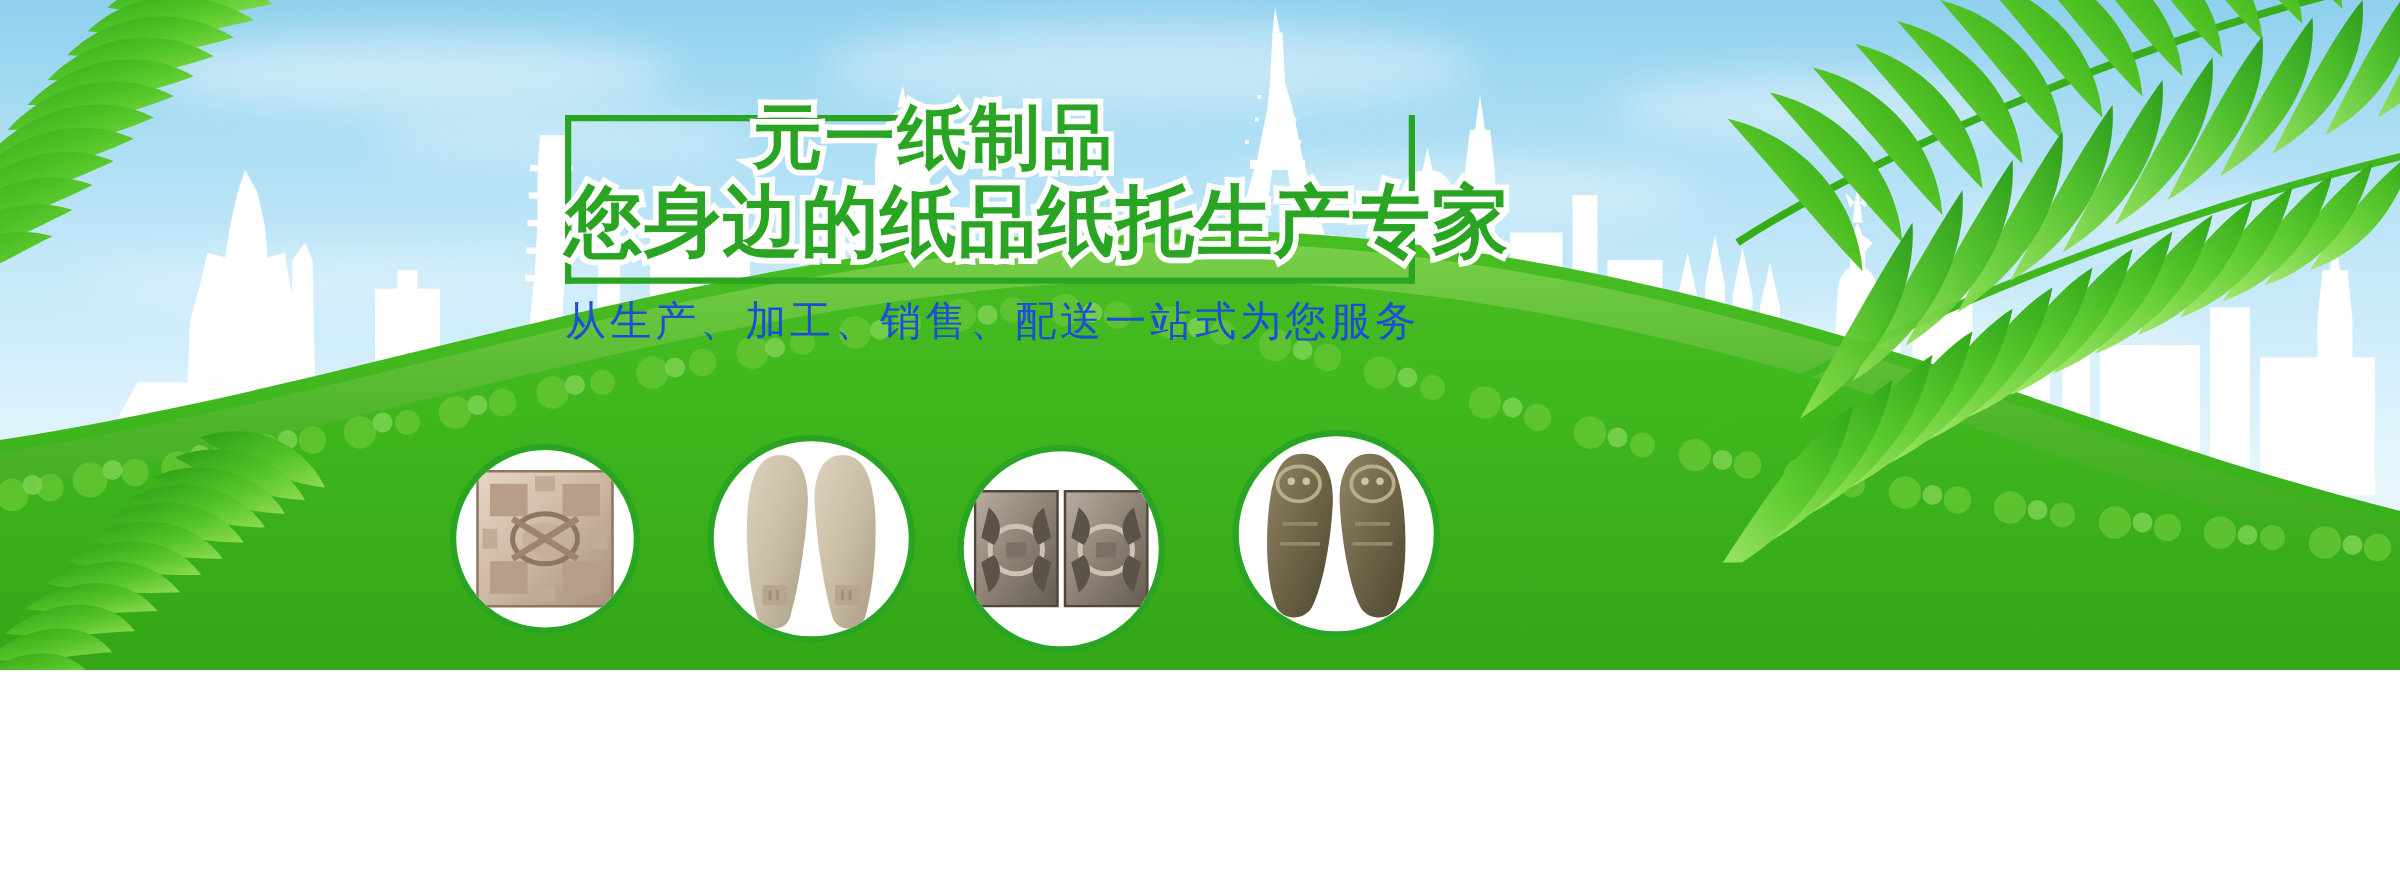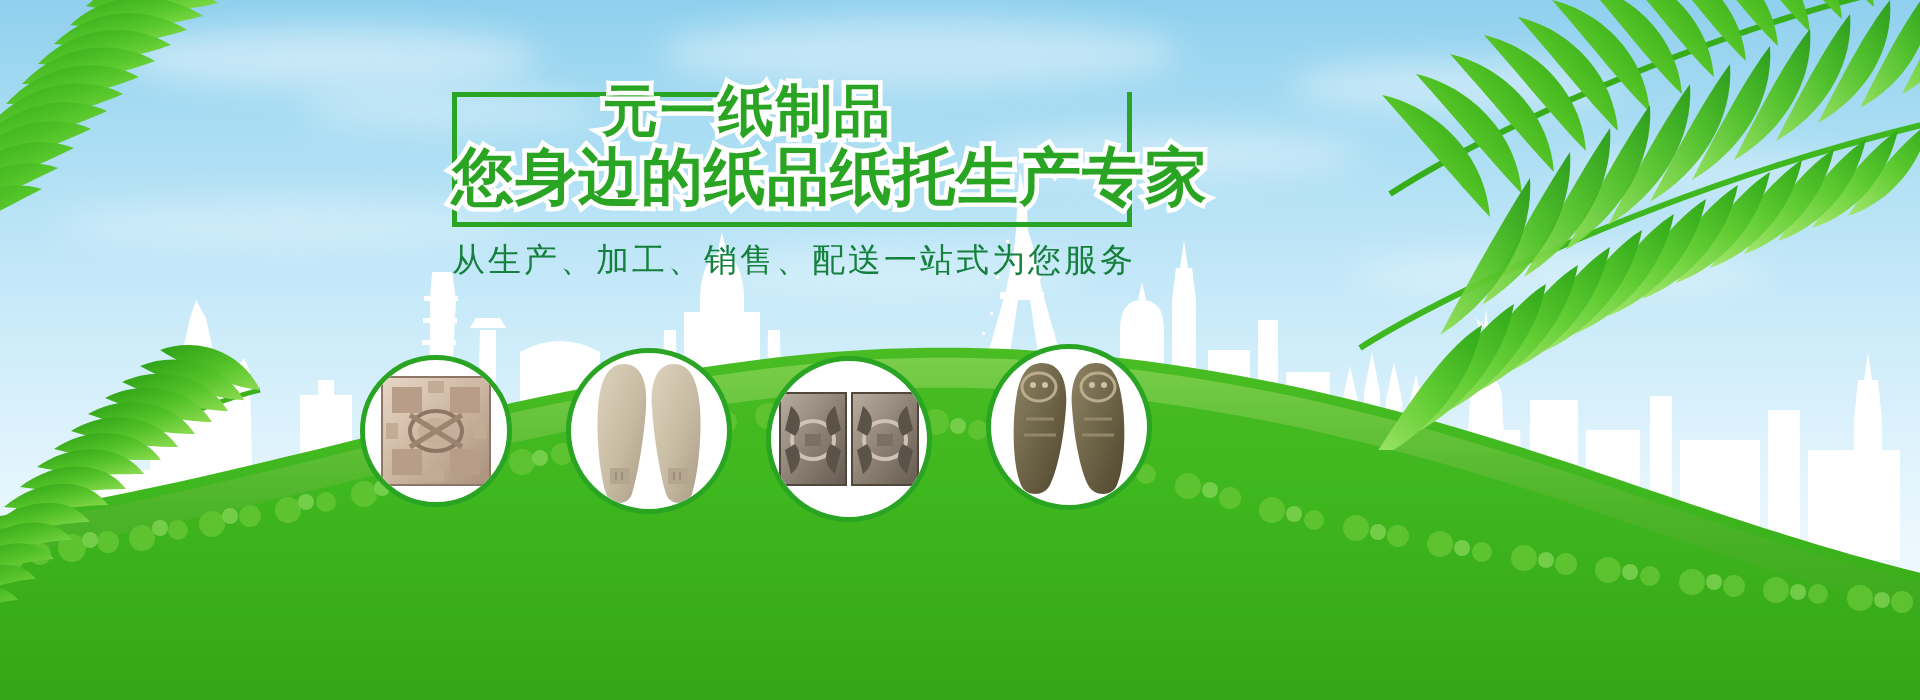--- a/index.html
+++ b/index.html
@@ -2,21 +2,21 @@
 <html><head>
 <meta charset="utf-8">
 <title>Banner</title>
 <style>
   * { margin:0; padding:0; box-sizing:border-box; }
   html,body { width:1920px; height:700px; overflow:hidden; background:#fff; }
   body { font-family:"Liberation Sans","DejaVu Sans",sans-serif; }
 
   #banner{
     position:relative;
-    width:1920px; height:700px;
+    width:1920px; height:536px;
     overflow:hidden;
   }
 
   
   .sky{
     position:absolute; inset:0;
     background:
       linear-gradient(180deg,
         #8fd0ee 0%,
         #a3daf2 14%,
@@ -94,24 +94,24 @@
     font-size:62px;
     line-height:74px;
     letter-spacing:1px;
   }
 
   .subtitle{
     position:absolute;
     left:452px; top:238px;
     width:680px;
     text-align:center;
-    font-family:Liberation Serif, serif;
+    font-family:Liberation Mono, monospace;
     font-size:33px;
     line-height:44px;
-    color:#15803d;
+    color:#1d4ed8;
     letter-spacing:3px;
     white-space:nowrap;
   }
 
   
   .product{
     position:absolute;
     border-radius:50%;
     background:#ffffff;
     border:5px solid #2aa423;

